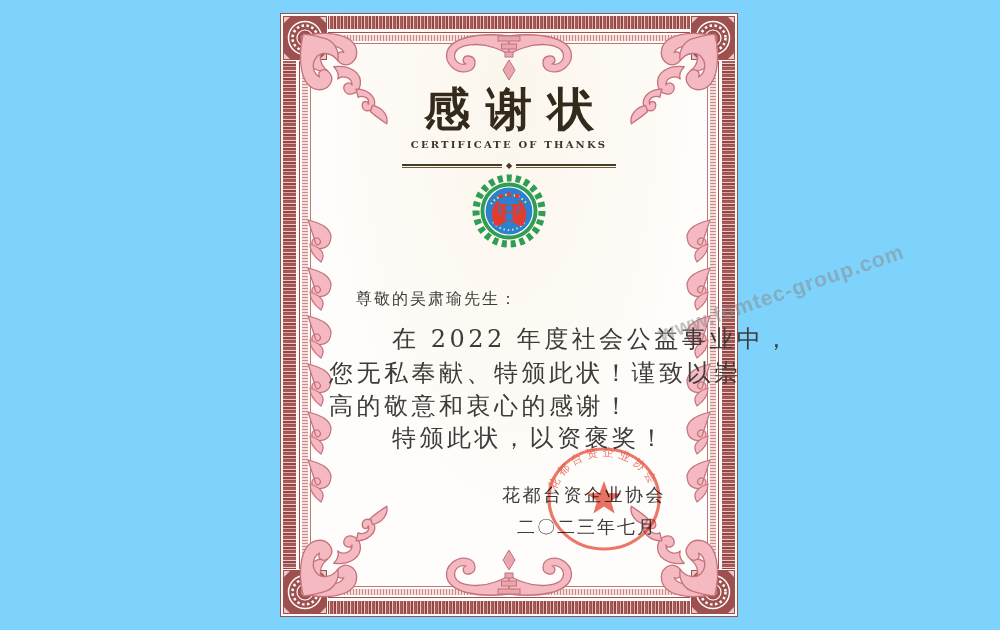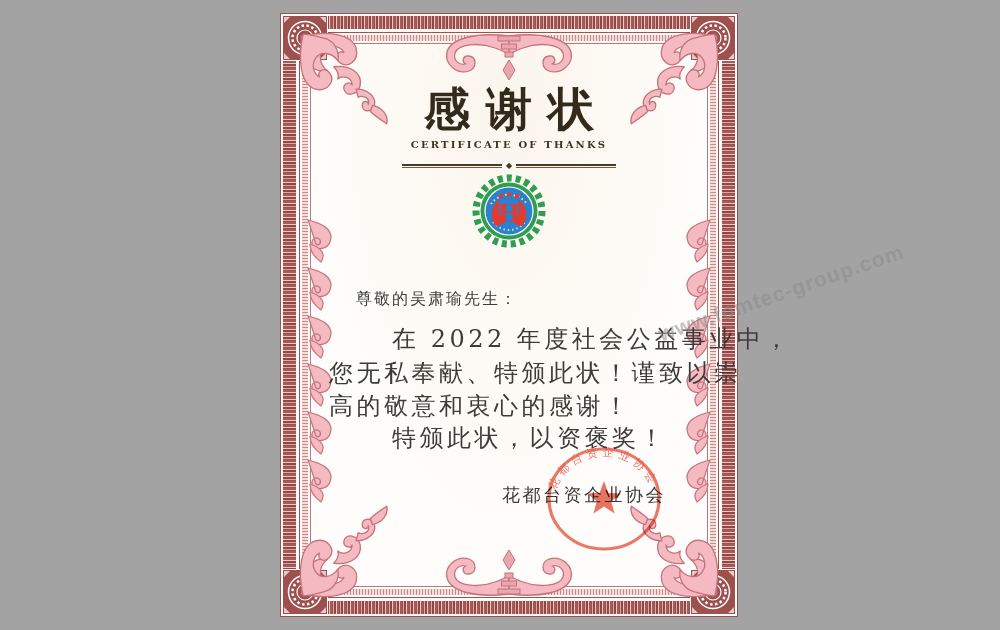--- a/index.html
+++ b/index.html
@@ -1,16 +1,16 @@
 <!DOCTYPE html>
 <html><head>
 <meta charset="utf-8">
 <style>
   html,body{margin:0;padding:0;background:#ffffff;}
-  .canvas{position:relative;width:1000px;height:630px;background:#a3a3a3;overflow:hidden;
+  .canvas{position:relative;width:1000px;height:630px;background:#7dd3fc;overflow:hidden;
           font-family:"DejaVu Serif","Liberation Serif",serif;}
   .sheet{position:absolute;left:280px;top:13px;width:458px;height:604px;background:#fffdfb;}
   .sheet-tint{position:absolute;inset:0;background:radial-gradient(ellipse at 50% 14%,rgba(244,233,208,.35),rgba(255,255,255,0) 62%);pointer-events:none;}
 
   
   .frame-outer{position:absolute;inset:0;border:1px solid #9d504d;}
   .strip{position:absolute;background:repeating-linear-gradient(90deg,#9d504d 0 1px,#dba6a4 1px 2px,#8f4744 2px 4px,#ecc9c7 4px 5px,#a85a57 5px 7px);}
   .strip.v{background:repeating-linear-gradient(0deg,#9d504d 0 1px,#dba6a4 1px 2px,#8f4744 2px 4px,#ecc9c7 4px 5px,#a85a57 5px 7px);}
   .strip.top{top:3px;left:3px;right:3px;height:13px;}
   .strip.bottom{bottom:3px;left:3px;right:3px;height:13px;}
@@ -205,20 +205,21 @@
       <text x="38" y="52" text-anchor="middle" font-family="DejaVu Serif, serif" font-size="25" font-weight="bold" fill="#e13c2e">H</text>
     </svg>
 
     <div class="bodytext salutation">尊敬的吴肃瑜先生：</div>
     <div class="bodytext l1">在 2022 年度社会公益事业中，</div>
     <div class="bodytext l2">您无私奉献、特颁此状！谨致以崇</div>
     <div class="bodytext l3">高的敬意和衷心的感谢！</div>
     <div class="bodytext l4">特颁此状，以资褒奖！</div>
 
     <div class="sig-org">花都台资企业协会</div>
+    <div class="sig-date">二〇二三年七月</div>
 
     <svg class="seal" width="124" height="116" viewBox="0 0 124 116">
       <defs>
         <path id="sealArc" d="M 14,74 A 50,46 0 1 1 110,74" fill="none"></path>
       </defs>
       <ellipse cx="62" cy="58" rx="55" ry="50" fill="none" stroke="#e2442f" stroke-width="3.2" opacity="0.82"></ellipse>
       <path d="M62,40 L66.4,51.9 L79.1,52.4 L69.1,60.3 L72.6,72.6 L62,65.5 L51.4,72.6 L54.9,60.3 L44.9,52.4 L57.6,51.9 Z" fill="#e2442f" opacity="0.85"></path>
       <text font-size="11.5" fill="#e2442f" opacity="0.8" letter-spacing="4" font-family="DejaVu Serif, serif">
         <textPath href="#sealArc" startOffset="14%">花都台资企业协会</textPath>
       </text>

